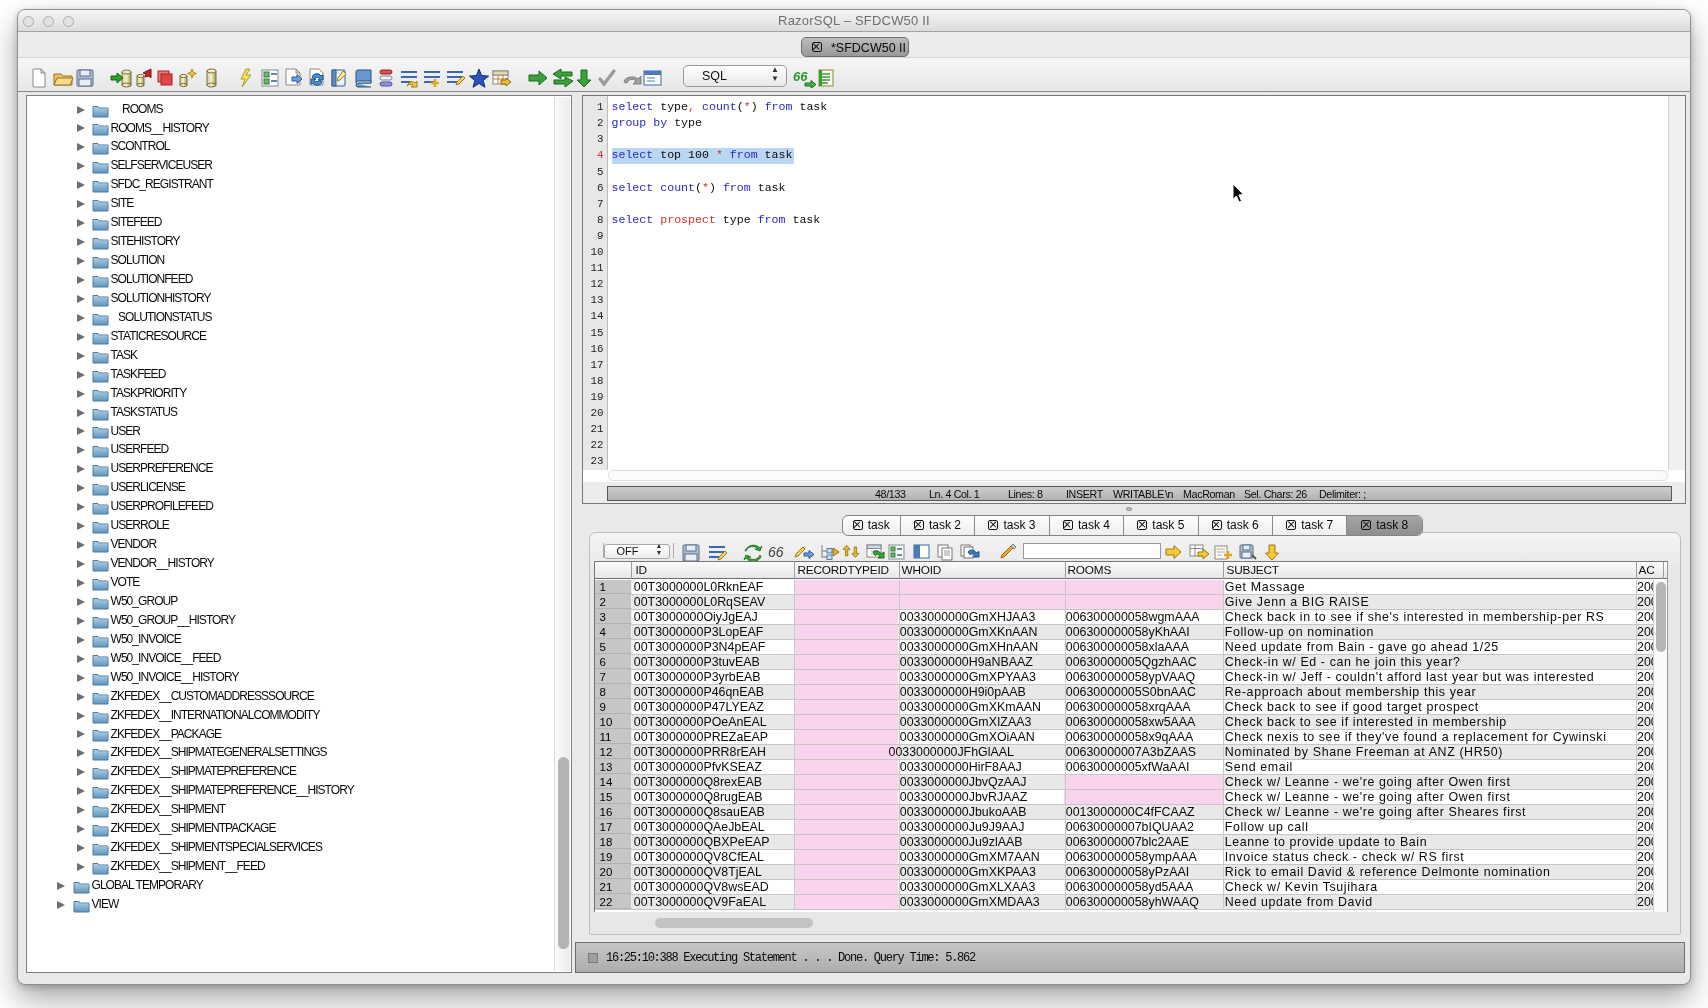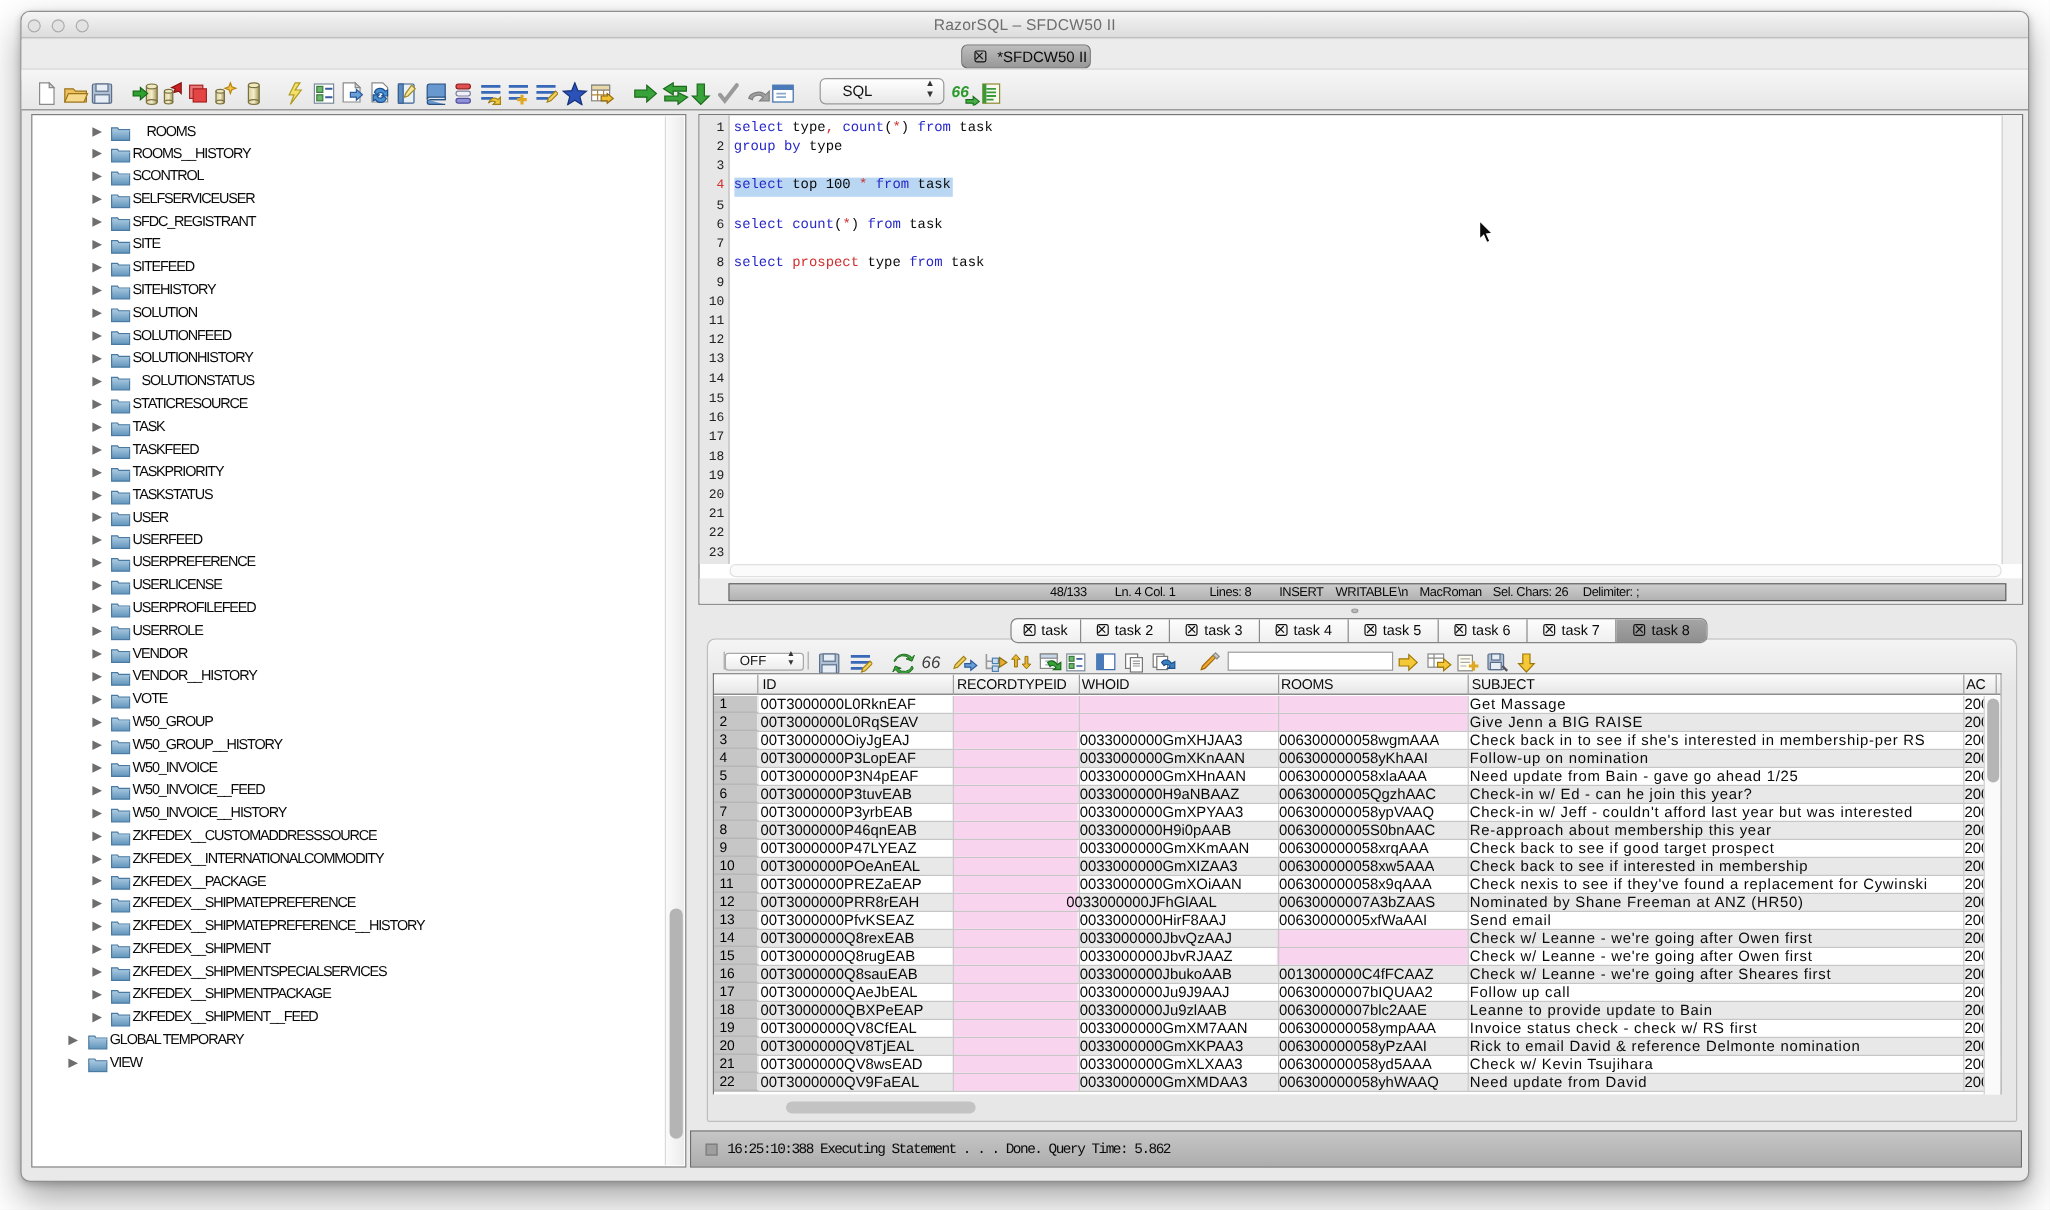--- a/index.html
+++ b/index.html
@@ -764,20 +764,34 @@
           <span class="fold" style="left:64.5px"><svg width="17" height="14" viewBox="0 0 17 14">
               <defs>
                 <linearGradient id="fg" x1="0" y1="0" x2="0" y2="1">
                   <stop offset="0" stop-color="#b4d0e4"></stop>
                   <stop offset="1" stop-color="#6094bc"></stop>
                 </linearGradient>
               </defs>
               <path d="M1 4.5V2.5h5l1 1.5h9v9H1z" fill="url(#fg)" stroke="#4a7aa2"></path>
               <path d="M1.5 5h14.5" stroke="#9cc0da" stroke-width="1"></path>
             </svg></span>
+          <span class="tlabel" style="left:83.5px">ZKFEDEX__SHIPMATEGENERALSETTINGS</span>
+        </div>
+<div class="trow">
+          <span class="tri" style="left:49.5px"></span>
+          <span class="fold" style="left:64.5px"><svg width="17" height="14" viewBox="0 0 17 14">
+              <defs>
+                <linearGradient id="fg" x1="0" y1="0" x2="0" y2="1">
+                  <stop offset="0" stop-color="#b4d0e4"></stop>
+                  <stop offset="1" stop-color="#6094bc"></stop>
+                </linearGradient>
+              </defs>
+              <path d="M1 4.5V2.5h5l1 1.5h9v9H1z" fill="url(#fg)" stroke="#4a7aa2"></path>
+              <path d="M1.5 5h14.5" stroke="#9cc0da" stroke-width="1"></path>
+            </svg></span>
           <span class="tlabel" style="left:83.5px">ZKFEDEX__SHIPMATEPREFERENCE</span>
         </div>
 <div class="trow">
           <span class="tri" style="left:49.5px"></span>
           <span class="fold" style="left:64.5px"><svg width="17" height="14" viewBox="0 0 17 14">
               <defs>
                 <linearGradient id="fg" x1="0" y1="0" x2="0" y2="1">
                   <stop offset="0" stop-color="#b4d0e4"></stop>
                   <stop offset="1" stop-color="#6094bc"></stop>
                 </linearGradient>
@@ -806,35 +820,35 @@
           <span class="fold" style="left:64.5px"><svg width="17" height="14" viewBox="0 0 17 14">
               <defs>
                 <linearGradient id="fg" x1="0" y1="0" x2="0" y2="1">
                   <stop offset="0" stop-color="#b4d0e4"></stop>
                   <stop offset="1" stop-color="#6094bc"></stop>
                 </linearGradient>
               </defs>
               <path d="M1 4.5V2.5h5l1 1.5h9v9H1z" fill="url(#fg)" stroke="#4a7aa2"></path>
               <path d="M1.5 5h14.5" stroke="#9cc0da" stroke-width="1"></path>
             </svg></span>
+          <span class="tlabel" style="left:83.5px">ZKFEDEX__SHIPMENTPACKAGE</span>
+        </div>
+<div class="trow">
+          <span class="tri" style="left:49.5px"></span>
+          <span class="fold" style="left:64.5px"><svg width="17" height="14" viewBox="0 0 17 14">
+              <defs>
+                <linearGradient id="fg" x1="0" y1="0" x2="0" y2="1">
+                  <stop offset="0" stop-color="#b4d0e4"></stop>
+                  <stop offset="1" stop-color="#6094bc"></stop>
+                </linearGradient>
+              </defs>
+              <path d="M1 4.5V2.5h5l1 1.5h9v9H1z" fill="url(#fg)" stroke="#4a7aa2"></path>
+              <path d="M1.5 5h14.5" stroke="#9cc0da" stroke-width="1"></path>
+            </svg></span>
           <span class="tlabel" style="left:83.5px">ZKFEDEX__SHIPMENTSPECIALSERVICES</span>
-        </div>
-<div class="trow">
-          <span class="tri" style="left:49.5px"></span>
-          <span class="fold" style="left:64.5px"><svg width="17" height="14" viewBox="0 0 17 14">
-              <defs>
-                <linearGradient id="fg" x1="0" y1="0" x2="0" y2="1">
-                  <stop offset="0" stop-color="#b4d0e4"></stop>
-                  <stop offset="1" stop-color="#6094bc"></stop>
-                </linearGradient>
-              </defs>
-              <path d="M1 4.5V2.5h5l1 1.5h9v9H1z" fill="url(#fg)" stroke="#4a7aa2"></path>
-              <path d="M1.5 5h14.5" stroke="#9cc0da" stroke-width="1"></path>
-            </svg></span>
-          <span class="tlabel" style="left:83.5px">ZKFEDEX__SHIPMENTPACKAGE</span>
         </div>
 <div class="trow">
           <span class="tri" style="left:49.5px"></span>
           <span class="fold" style="left:64.5px"><svg width="17" height="14" viewBox="0 0 17 14">
               <defs>
                 <linearGradient id="fg" x1="0" y1="0" x2="0" y2="1">
                   <stop offset="0" stop-color="#b4d0e4"></stop>
                   <stop offset="1" stop-color="#6094bc"></stop>
                 </linearGradient>
               </defs>

